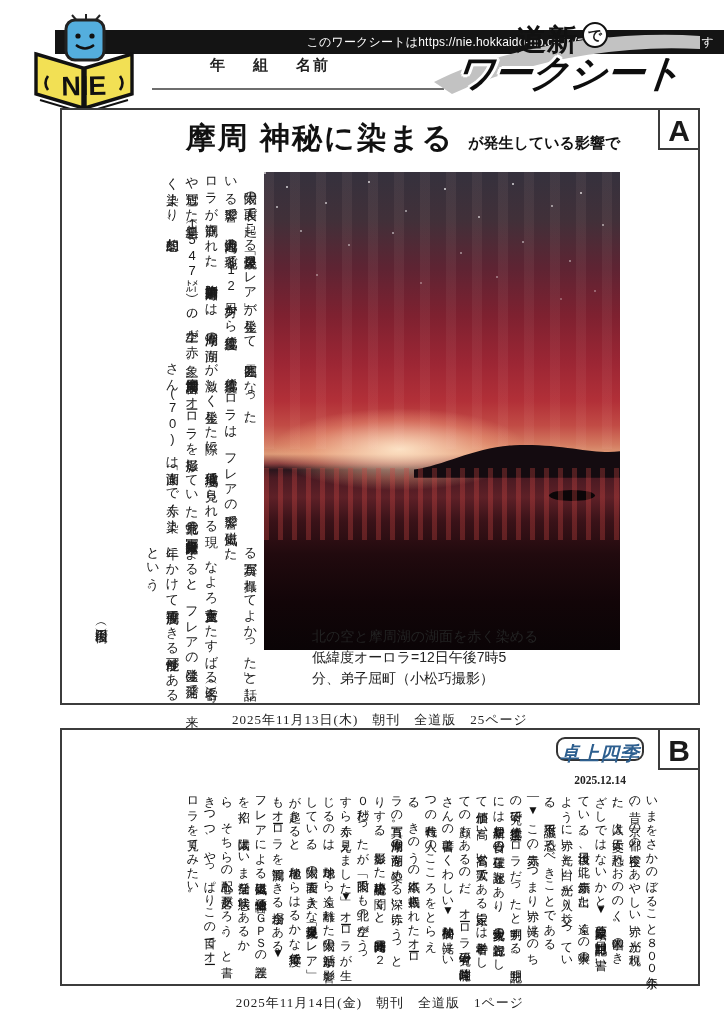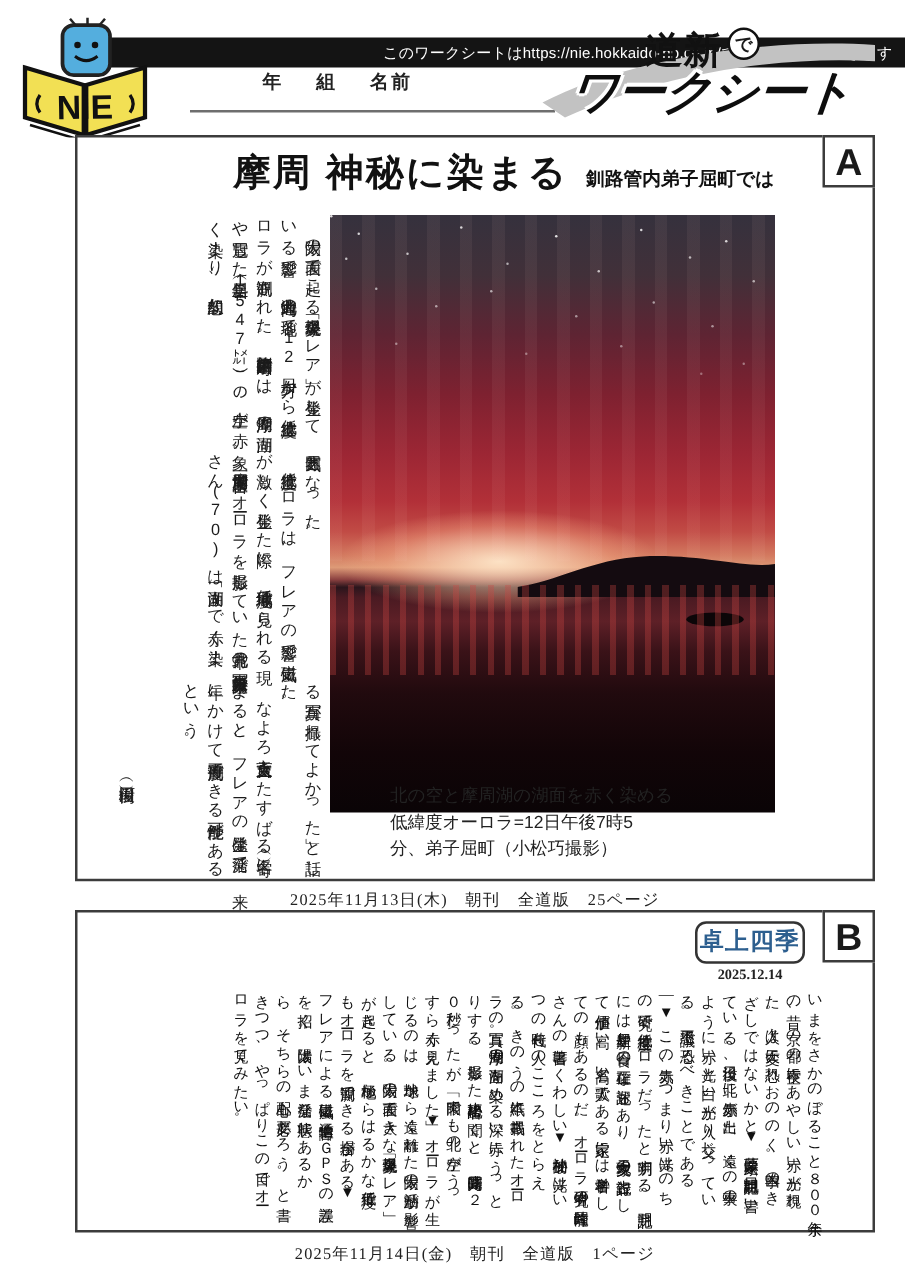--- a/index.html
+++ b/index.html
@@ -9,21 +9,21 @@
   }
   .abs{position:absolute;}
   .pre-line{white-space:pre-line;}
 
   
   .topbar{
     left:55px;right:0;top:30px;height:24px;background:#141414;color:#fff;
     font-size:12px;line-height:24px;text-align:right;padding-right:10px;box-sizing:border-box;
     letter-spacing:.2px;
   }
-  .nie-logo{left:12px;top:14px;width:112px;height:96px;}
+  .nie-logo{left:28px;top:14px;width:112px;height:96px;}
   .namerow{left:210px;top:56px;font-size:15px;letter-spacing:2px;display:flex;gap:26px;font-weight:bold;color:#222;}
   .nameline{left:152px;top:88px;width:292px;height:2px;background:#6e6e6e;}
   .brand{right:16px;top:22px;width:278px;height:80px;}
   .brand svg{position:absolute;left:0;top:0;}
   .brand .p1{position:absolute;left:86px;top:-2px;font-size:30px;font-weight:900;color:#111;letter-spacing:1px;}
   .brand .p2{position:absolute;left:152px;top:0px;width:22px;height:22px;border:2px solid #111;border-radius:50%;
     font-size:14px;font-weight:900;line-height:22px;text-align:center;background:#fff;}
   .brand .p3{
     position:absolute;left:26px;top:26px;font-size:38px;font-weight:900;font-style:italic;
     letter-spacing:-1px;transform:skewX(-6deg);color:#0d0d0d;
@@ -82,23 +82,23 @@
   .caption{left:250px;top:516px;width:312px;font-size:14px;font-weight:normal;line-height:21px;color:#222;}
 
   
   .dateline{left:60px;width:640px;text-align:center;font-family:"Liberation Serif", serif;
     font-size:13px;color:#222;letter-spacing:1px;}
   .dlA{top:711px;}
   .dlB{top:994px;text-align:center;}
 
   
   .titleBox{
-    position:absolute;left:494px;top:7px;width:88px;height:34px;border:2px solid #333;border-radius:9px;
+    position:absolute;left:494px;top:7px;width:88px;height:24px;border:2px solid #333;border-radius:9px;
     box-sizing:border-box;text-align:center;line-height:30px;
-    font-family:"Liberation Serif", serif;font-size:19px;font-weight:bold;letter-spacing:1px;
+    font-family:"Liberation Serif", serif;font-size:19px;font-weight:bold;letter-spacing:1px;font-style:italic;
   }
   .titleDate{position:absolute;left:494px;top:44px;width:88px;text-align:center;
     font-family:"Liberation Serif", serif;font-size:11.5px;font-weight:bold;color:#222;}
   .bodyB{
     left:15px;top:58px;width:583px;height:182px;
     font-family:"Liberation Serif", serif;font-size:12px;line-height:17px;letter-spacing:.5px;color:#111;
   }
 </style>
 </head>
 <body>
@@ -138,21 +138,21 @@
   </svg>
   <span class="p1">道新</span>
   <span class="p2">で</span>
   <span class="p3">ワークシート</span>
 </div>
 
 <div class="abs clipbox boxA">
   <div class="corner-label">A</div>
 
   <div class="headlineRow">
-    <span class="headlineMain">摩周 神秘に染まる</span><span class="headlineSub">釧路管内弟子屈町では</span>
+    <span class="headlineMain">摩周 神秘に染まる</span><span class="headlineSub">が発生している影響で</span>
   </div>
 
   <div class="abs vtext bandA band1 pre-line">　太陽の表面で起こる爆発現象「フレア」が発生している影響で、北海道内の各地で12日夕方から低緯度オーロラが観測された。釧路管内弟子屈町では、摩周湖の湖面や冠雪した斜里岳（1547㍍）の上空が赤く染まり、幻想的な</div>
   <div class="abs vtext bandA band2 pre-line">雰囲気となった。
 　低緯度オーロラは、フレアの影響で磁気嵐が激しく発生した際に、低緯度地域で見られる現象。摩周湖第一展望台でオーロラを撮影していた北見市の写真愛好家鈴木隆男さん(70)は「湖面まで赤く染ま</div>
   <div class="abs vtext bandA band3 pre-line">る写真が撮れてよかった」と話した。
 　なよろ市立天文台きたすばる（名寄）によると、フレアの発生は活発で、来年にかけて再度観測できる可能性があるという。</div>
   <div class="abs vtext byline">（河田俊樹）</div>
 
   <div class="abs photo">

